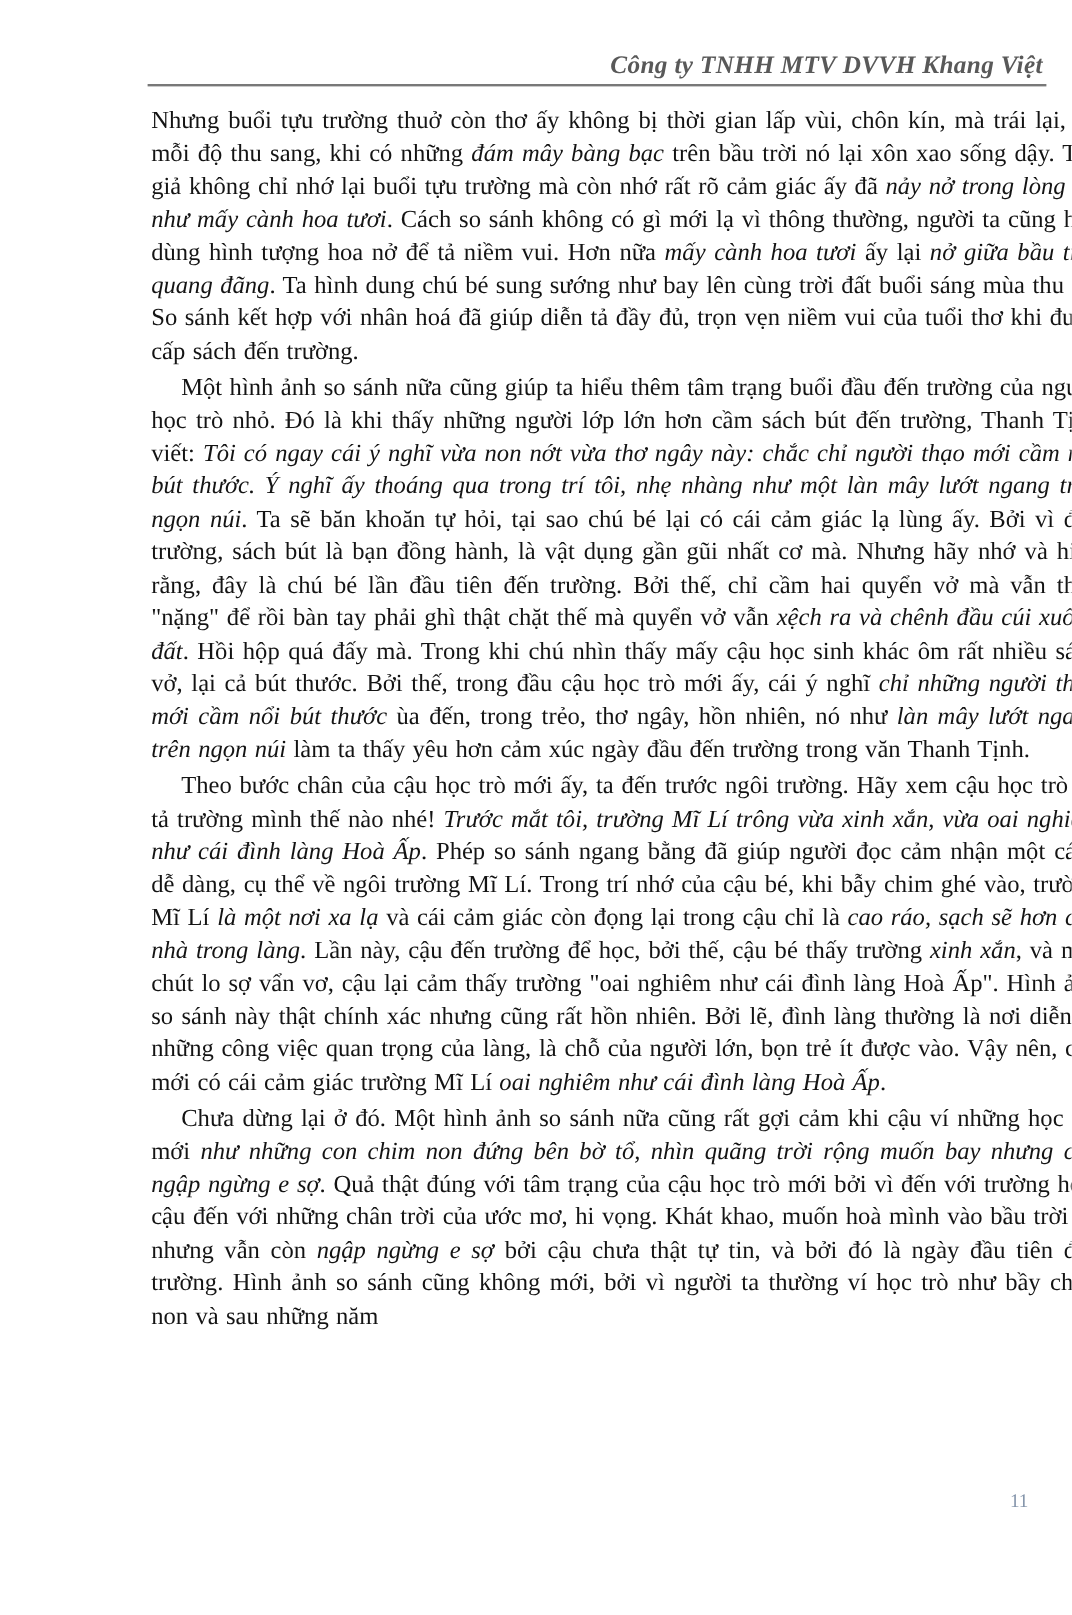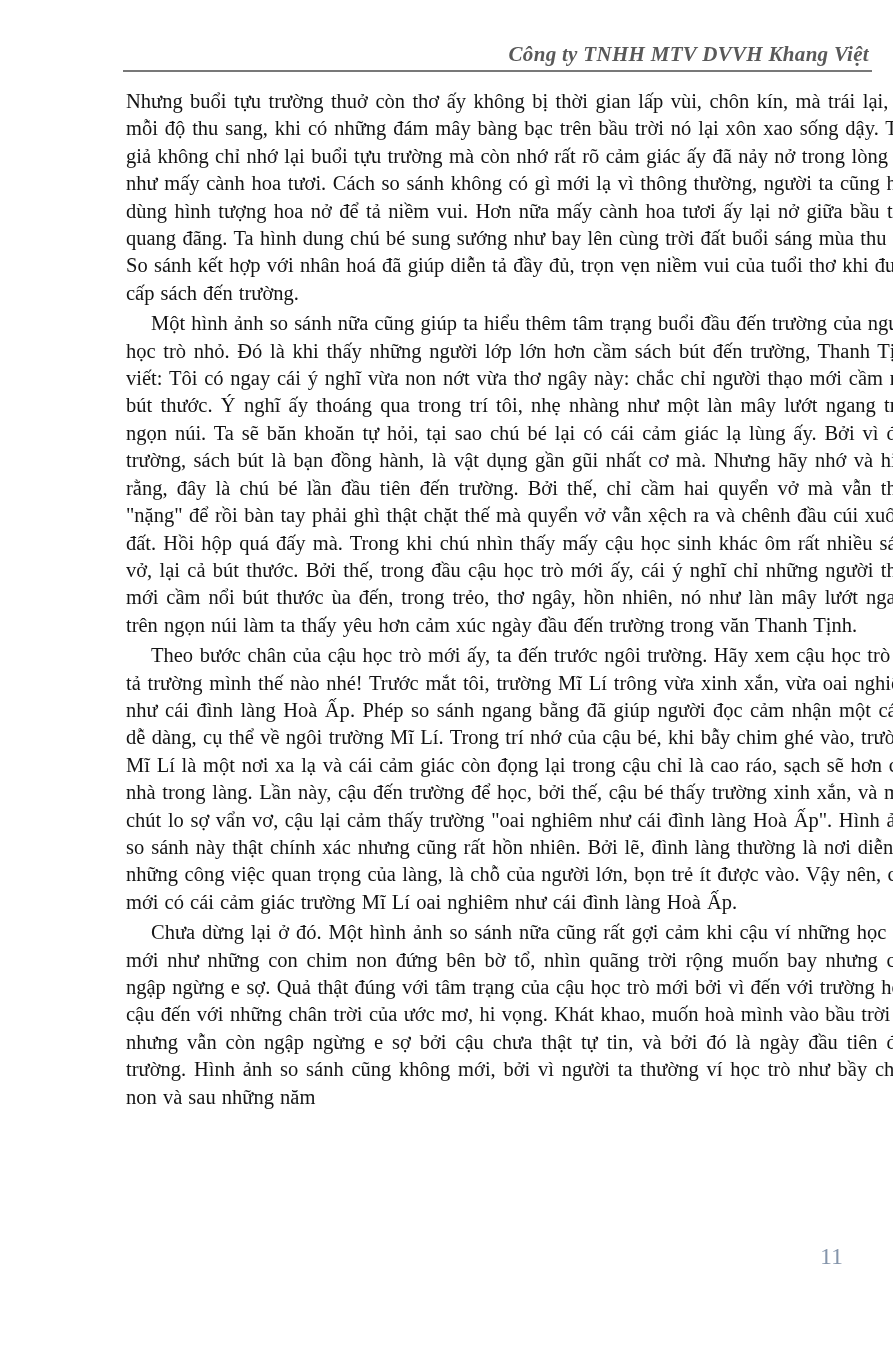--- a/index.html
+++ b/index.html
@@ -27,24 +27,24 @@
   .doc-body {
     position: absolute; top: 88px; left: 78px; width: 790px;
     font-size: 20.5px;
     line-height: 27.4px;
     text-align: justify;
     color: var(--body_text, #141414);
     word-spacing: 1px;
   }
   .para { margin: 0 0 3px 0; text-indent: 25px; }
   .para.no-indent { text-indent: 0; }
-  .para .italic { }
+  .para .italic { font-style: italic; }
   .page-number {
-    position: absolute; top: 1243px; right: 50px;
-    font-size: 24px;
+    position: absolute; top: 1243px; right: 36px;
+    font-size: 16px;
     color: var(--page_number, #8595ab);
   }
 </style>
 </head>
 <body>
 
 <div class="page">
 
   <div class="page-header">
     <span>Công ty TNHH MTV DVVH Khang Việt</span>

